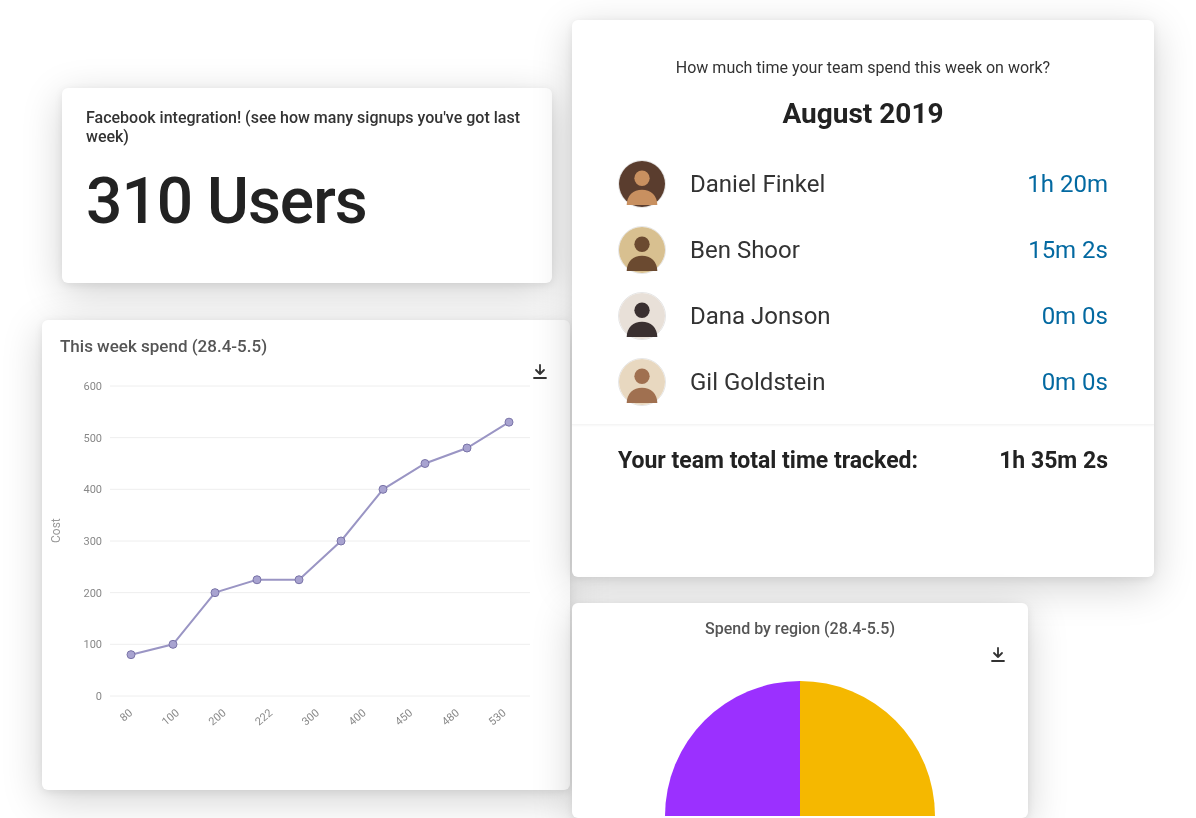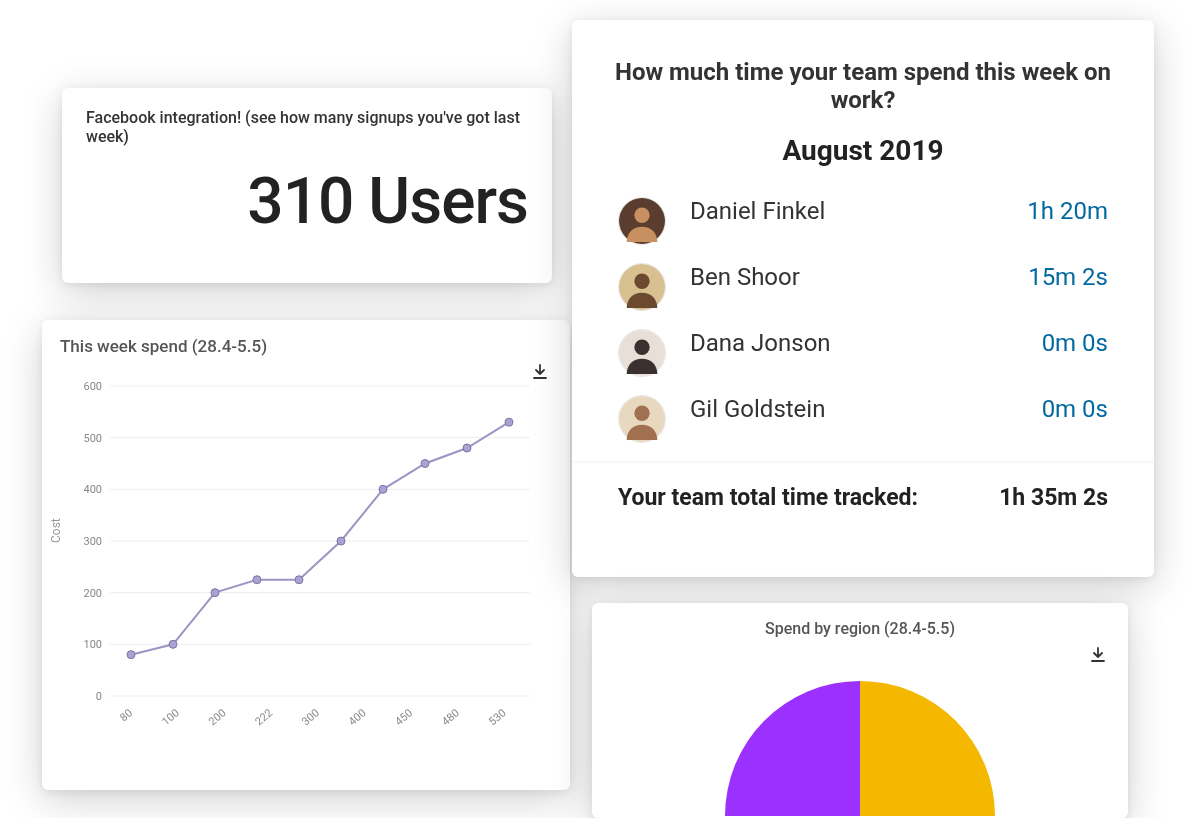--- a/index.html
+++ b/index.html
@@ -26,21 +26,21 @@
 .card-users .title {
   font-size: 16px;
   color: #333;
   font-weight: 500;
   margin-bottom: 12px;
 }
 .card-users .big {
   font-size: 64px;
   font-weight: 500;
   color: #222;
-  text-align: right;
+  text-align: left;
   margin-top: 18px;
   letter-spacing: -1px;
 }
 
 .card-line {
   left: 42px; top: 320px;
   width: 528px; height: 470px;
   padding: 16px 18px 20px 18px;
 }
 .card-line .title {
@@ -72,35 +72,36 @@
   color: #999;
 }
 
 .card-time {
   left: 572px; top: 20px;
   width: 582px; height: 557px;
   padding: 38px 40px 30px 40px;
 }
 .card-time .question {
   text-align: center;
-  font-size: 24px;
-  color: #333;
-  font-weight: 700;
+  font-size: 16px;
+  color: #333;
+  font-weight: 400;
 }
 .card-time .period {
   text-align: center;
   font-size: 28px;
   font-weight: 700;
   color: #222;
   margin-top: 20px;
   margin-bottom: 30px;
 }
 .member-list { padding: 0 6px; }
 .member {
   display: flex;
+  align-items: center;
   margin-bottom: 18px;
 }
 .avatar {
   width: 48px; height: 48px;
   border-radius: 50%;
   margin-right: 24px;
   flex-shrink: 0;
   border: 1px solid rgba(0,0,0,0.1);
 }
 .avatar svg { width: 100%; height: 100%; }
@@ -126,24 +127,23 @@
   display: flex;
   justify-content: space-between;
   font-size: 23px;
   font-weight: 700;
   color: #222;
   padding: 0 6px;
 }
 
 .card-pie {
   left: 572px; top: 603px;
-  width: 536px; height: 215px;
+  width: 456px; height: 215px;
   padding: 16px 27px;
   overflow: hidden;
-  margin-left: 20px;
 }
 .card-pie .title {
   text-align: center;
   font-size: 16px;
   color: #555;
   font-weight: 500;
 }
 .pie-holder {
   display: flex;
   justify-content: center;

